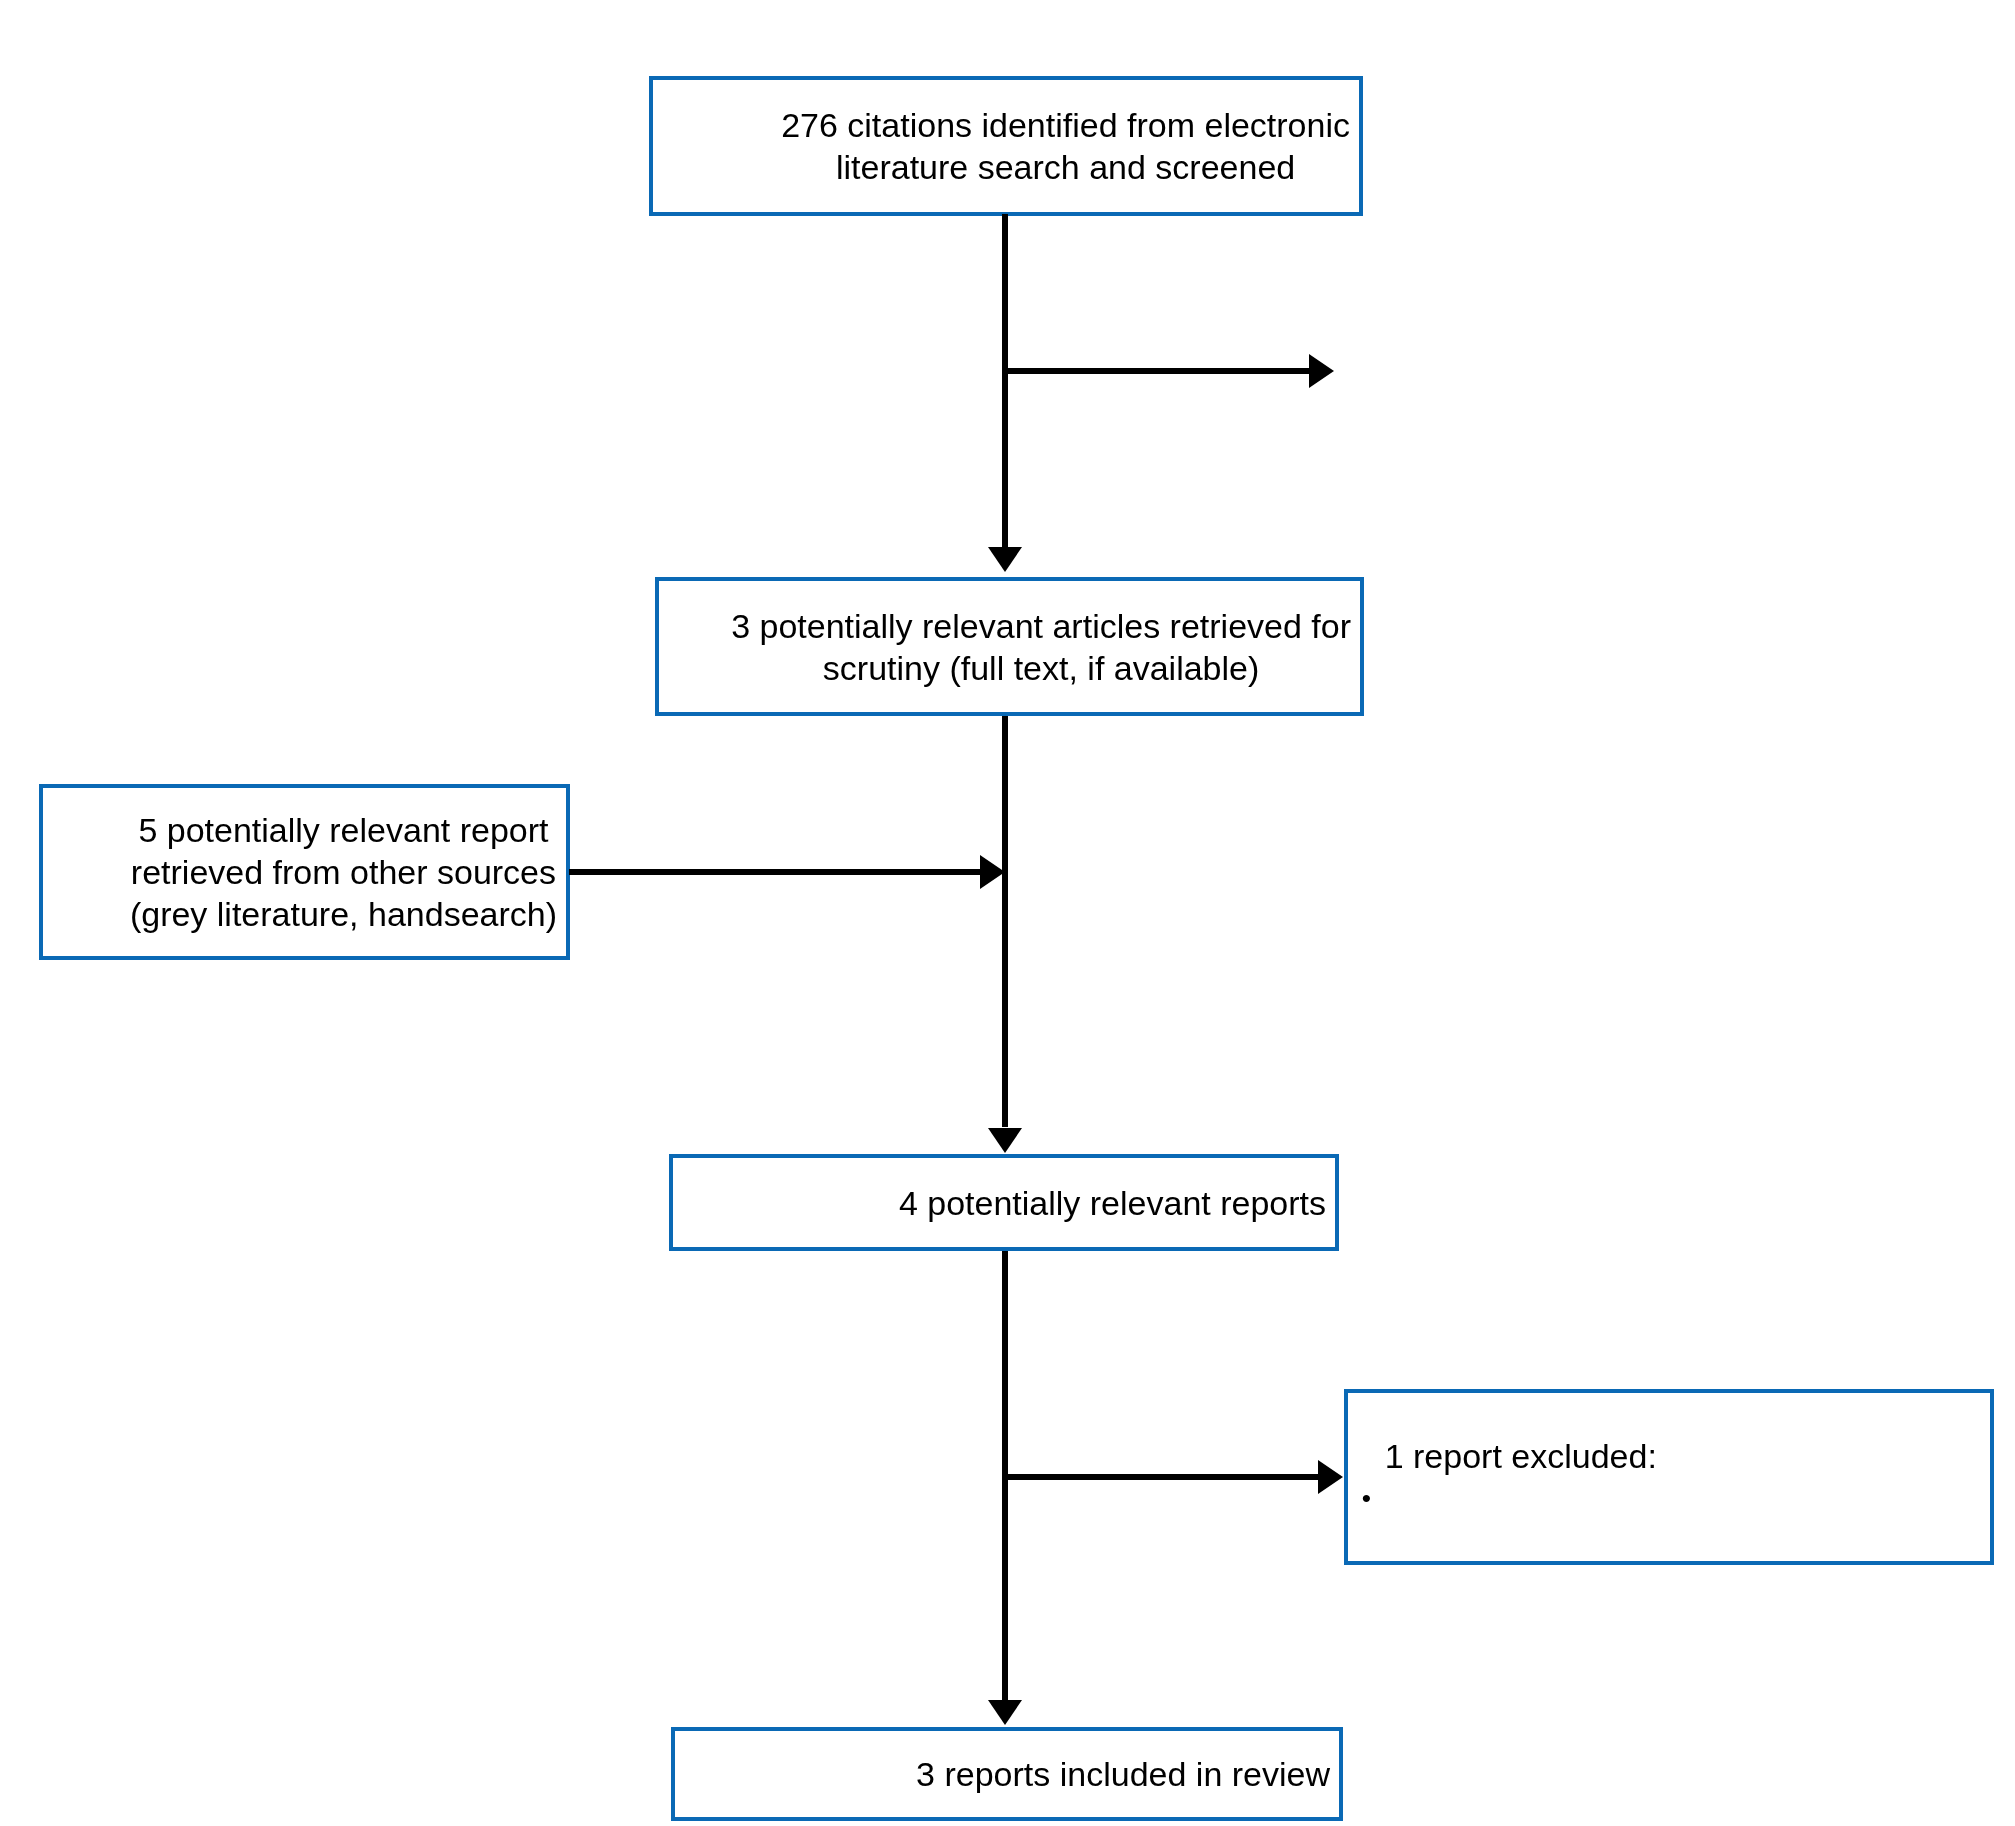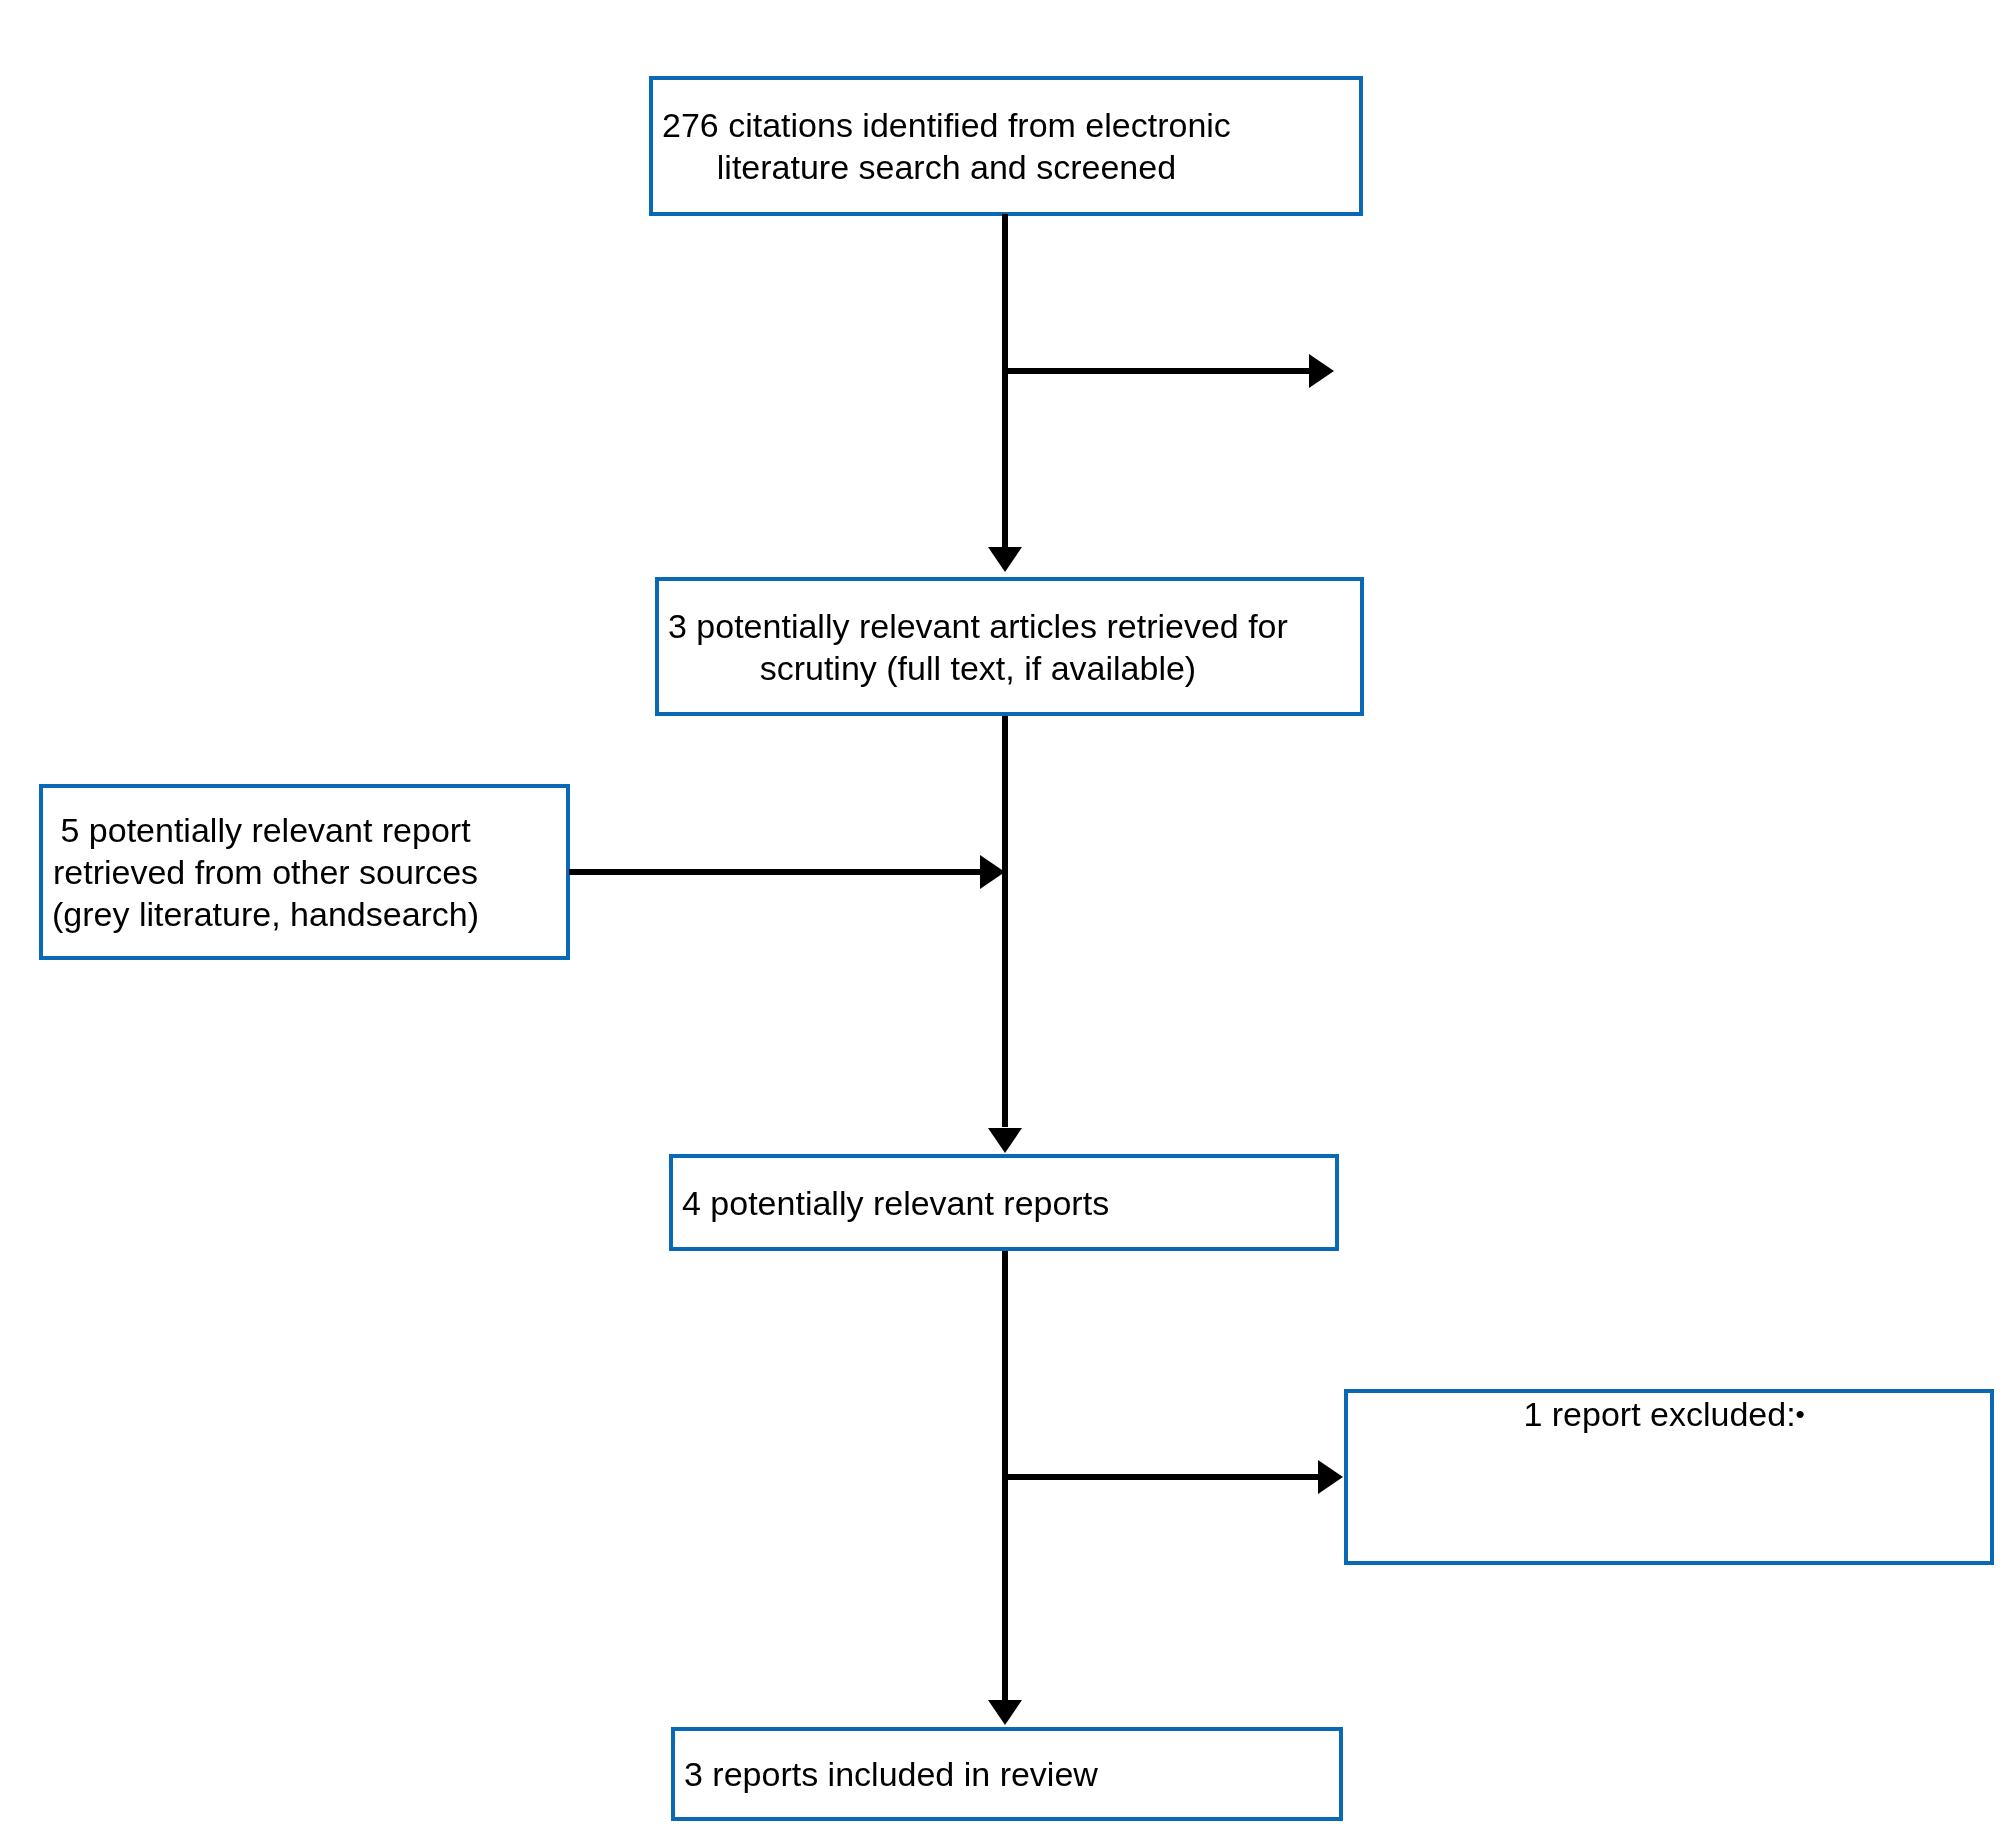--- a/index.html
+++ b/index.html
@@ -12,38 +12,38 @@
     color: #000000;
     overflow: hidden;
   }
   .flow-box {
     position: absolute;
     box-sizing: border-box;
     border: 4.1px solid #0a69b5;
     background: #ffffff;
     display: flex;
     align-items: center;
-    justify-content: flex-start;
+    justify-content: flex-end;
     font-size: 34px;
     line-height: 42px;
     text-align: center;
   }
   .flow-box .box-text {
     display: block;
     white-space: pre-line;
     padding: 0 9px;
   }
   
   .b-identified { left: 649px; top: 76px;  width: 714px; height: 140px; }
   .b-excluded1  { left: 1338px; top: 319px;  width: 656px; height: 103px; }
   .b-retrieved  { left: 655px; top: 577px; width: 709px; height: 139px; }
   .b-other      { left: 39px;   top: 784px; width: 531px; height: 176px; }
   .b-combined   { left: 669px; top: 1154px; width: 670px; height: 97px; }
   .b-excluded2  { left: 1344px; top: 1389px; width: 650px; height: 176px;
-                  flex-direction: row; align-items: stretch; text-align: left;
+                  flex-direction: column; align-items: stretch; text-align: left;
                   justify-content: center; padding: 0 13.7px; }
   .b-included   { left: 671px; top: 1727px; width: 672px; height: 94px; }
 
   .excl-heading { display: block; margin-left: 23px; white-space: pre-line; }
   .bullet-row   { display: flex; align-items: flex-start; }
   .bullet-marker{ flex: 0 0 42px; text-align: left; font-size: 26.5px; line-height: 42px; }
   .bullet-text  { display: block; white-space: pre-line; }
 
   
   .vline, .hline { position: absolute; background: #000000; }

